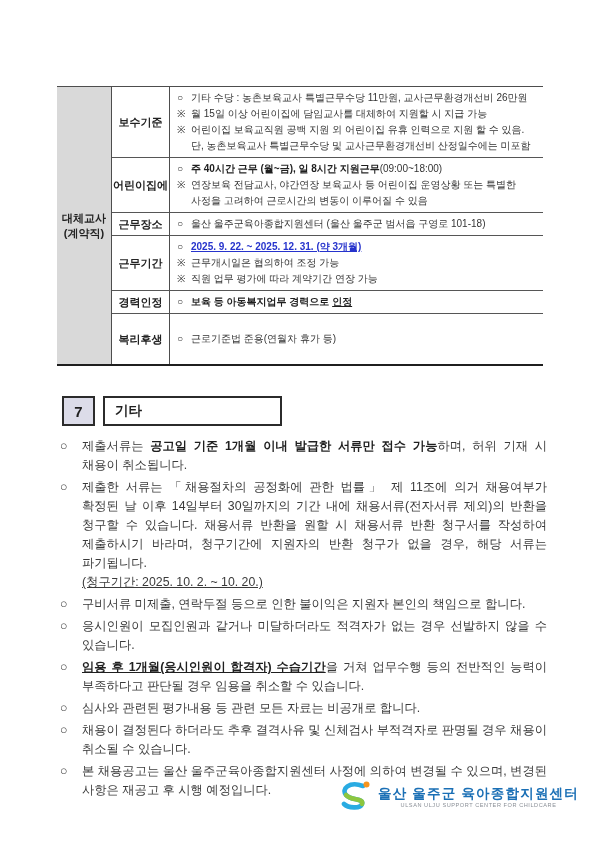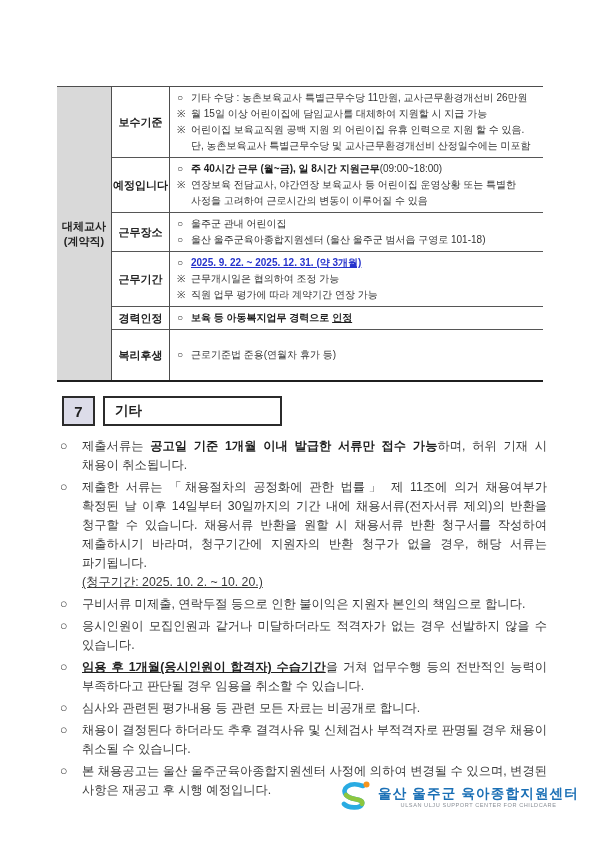--- a/index.html
+++ b/index.html
@@ -71,30 +71,29 @@
   </div>
 
   <div class="lbl">보수기준</div>
   <div class="cnt">
     <div class="tline"><span class="mk">○</span><span>기타 수당 : 농촌보육교사 특별근무수당 11만원, 교사근무환경개선비 26만원</span></div>
     <div class="tline"><span class="mk">※</span><span>월 15일 이상 어린이집에 담임교사를 대체하여 지원할 시 지급 가능</span></div>
     <div class="tline"><span class="mk">※</span><span>어린이집 보육교직원 공백 지원 외 어린이집 유휴 인력으로 지원 할 수 있음.</span></div>
     <div class="tline"><span class="mk"></span><span>단, 농촌보육교사 특별근무수당 및 교사근무환경개선비 산정일수에는 미포함</span></div>
   </div>
 
-  <div class="lbl">예정입니다</div>
+  <div class="lbl">어린이집에</div>
   <div class="cnt">
     <div class="tline"><span class="mk">○</span><b>주 40시간 근무 (월~금), 일 8시간 지원근무</b><span>(09:00~18:00)</span></div>
     <div class="tline"><span class="mk">※</span><span>연장보육 전담교사, 야간연장 보육교사 등 어린이집 운영상황 또는 특별한</span></div>
     <div class="tline"><span class="mk"></span><span>사정을 고려하여 근로시간의 변동이 이루어질 수 있음</span></div>
   </div>
 
   <div class="lbl">근무장소</div>
   <div class="cnt vcenter">
-    <div class="tline"><span class="mk">○</span><span>울주군 관내 어린이집</span></div>
     <div class="tline"><span class="mk">○</span><span>울산 울주군육아종합지원센터 (울산 울주군 범서읍 구영로 101-18)</span></div>
   </div>
 
   <div class="lbl">근무기간</div>
   <div class="cnt vcenter">
     <div class="tline"><span class="mk">○</span><span class="blue">2025. 9. 22. ~ 2025. 12. 31. (약 3개월)</span></div>
     <div class="tline"><span class="mk">※</span><span>근무개시일은 협의하여 조정 가능</span></div>
     <div class="tline"><span class="mk">※</span><span>직원 업무 평가에 따라 계약기간 연장 가능</span></div>
   </div>
 

